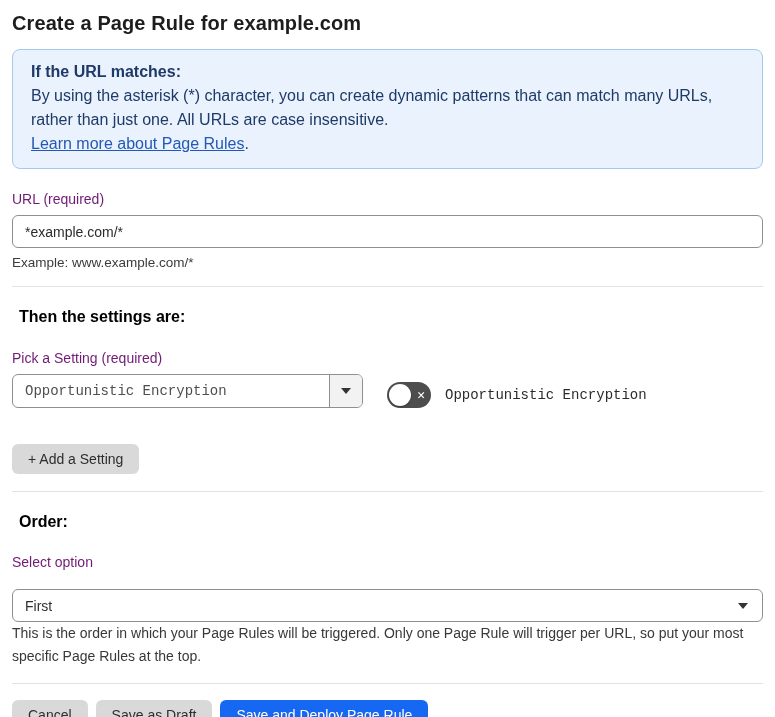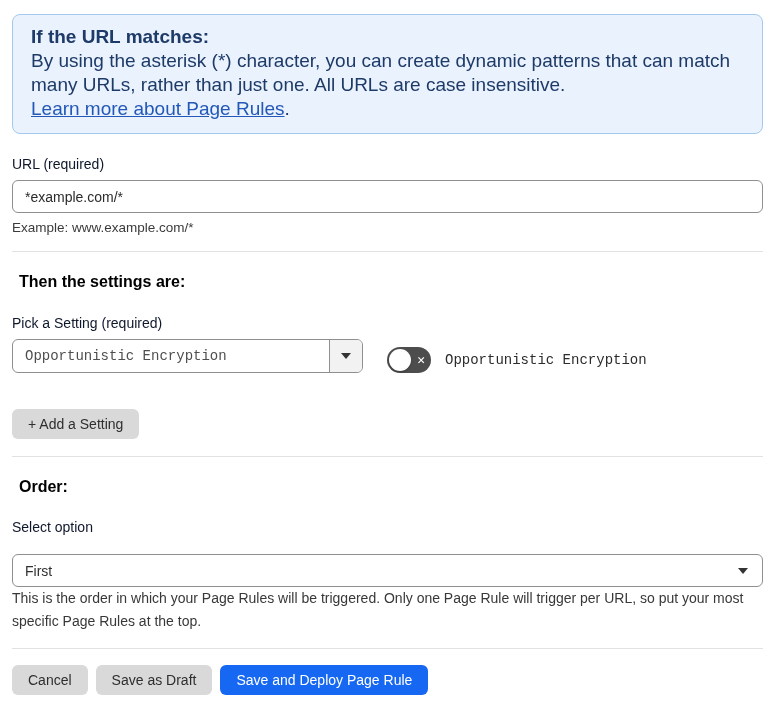--- a/index.html
+++ b/index.html
@@ -21,33 +21,33 @@
     font-weight: 700;
     color: #1d1d1d;
     letter-spacing: 0.1px;
   }
   .info-box {
     margin-top: 14px;
     background: #e9f2fd;
     border: 1px solid #a5c8f0;
     border-radius: 8px;
     padding: 10px 18px 12px 18px;
-    font-size: 19px;
+    font-size: 16px;
     line-height: 24px;
     color: #1e3a68;
   }
   .info-heading { font-weight: 700; }
   .info-link {
     color: #2358b8;
     text-decoration: underline;
     cursor: pointer;
   }
   .field-label {
     font-size: 14px;
-    color: #0f172a;
+    color: #701a75;
     margin-top: 22px;
   }
   .text-input {
     margin-top: 8px;
     width: 100%;
     height: 33px;
     border: 1px solid #8f8f8f;
     border-radius: 6px;
     padding: 12px 12px;
     font-size: 14px;
@@ -198,20 +198,21 @@
     padding-top: 16px;
     display: flex;
     gap: 8px;
   }
 </style>
 </head>
 <body>
 
 <div class="page">
 
+  <h1 class="page-title">Create a Page Rule for example.com</h1>
 
   <div class="info-box">
     <div class="info-heading">If the URL matches:</div>
     <div><span>By using the asterisk (*) character, you can create dynamic patterns that can match many URLs, rather than just one. All URLs are case insensitive.</span><br>
       <a class="info-link">Learn more about Page Rules</a><span>.</span>
     </div>
   </div>
 
   <div class="field-label">URL (required)</div>
   <input class="text-input" type="text" value="*example.com/*" style="">

